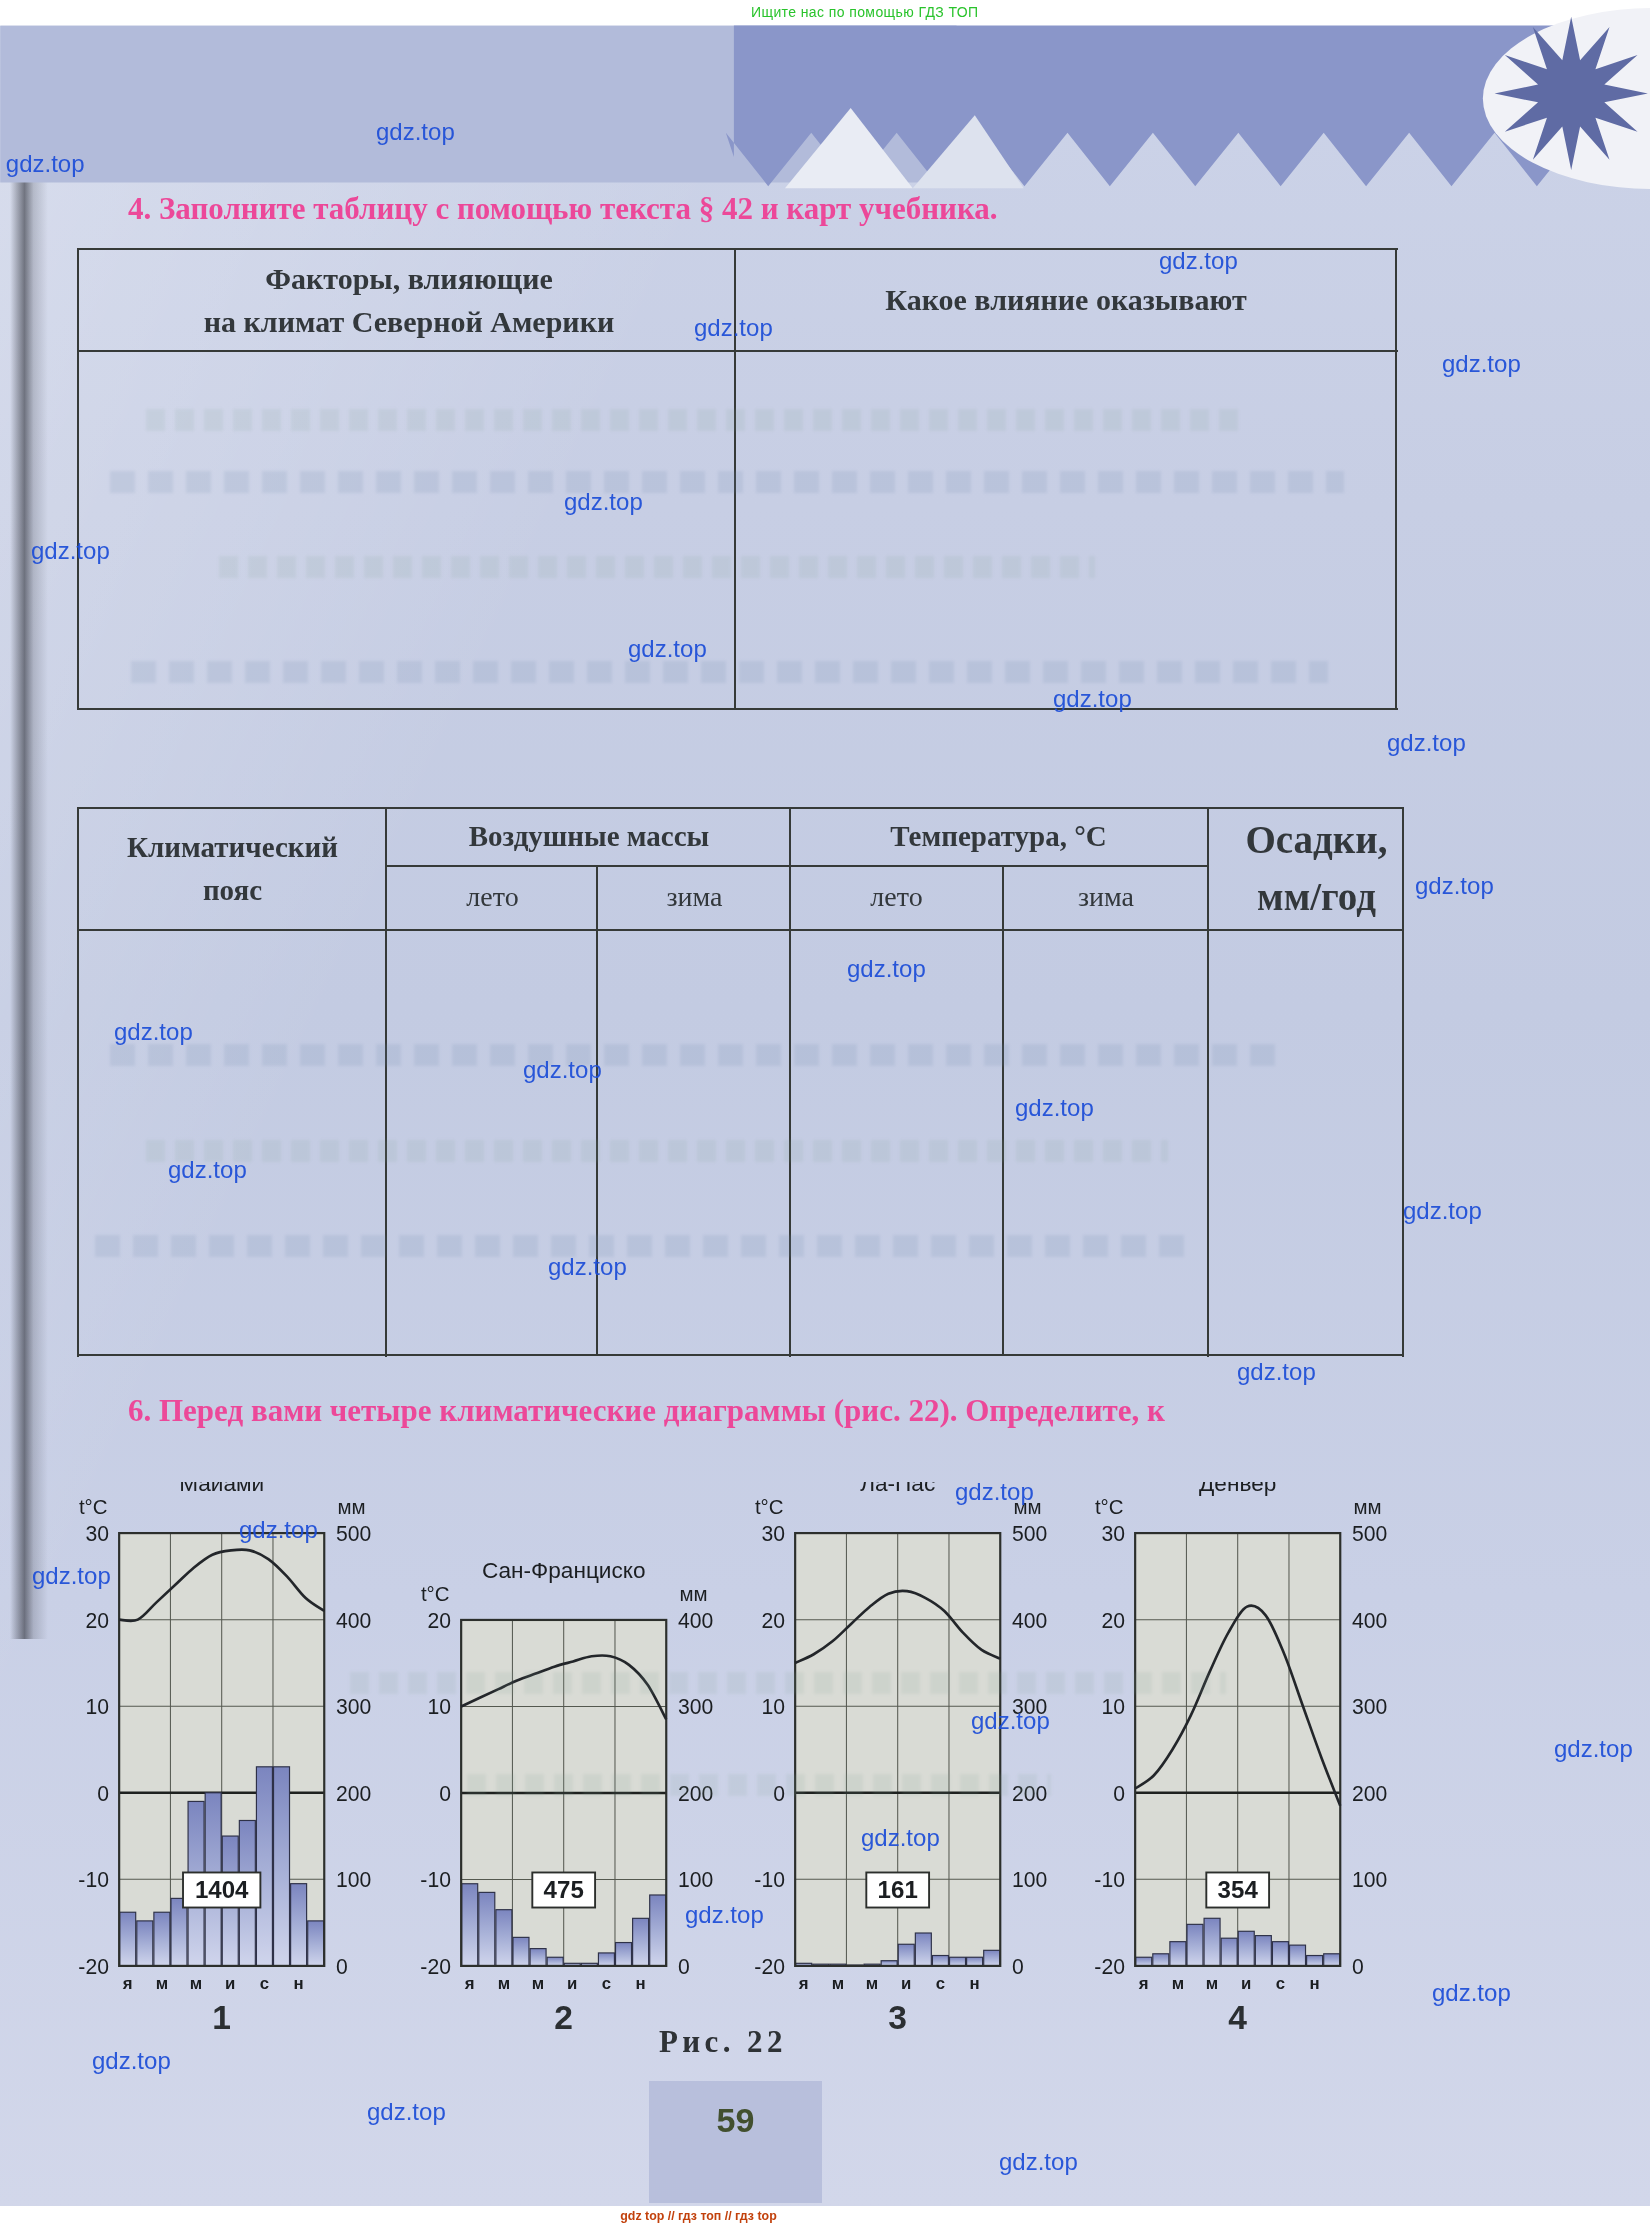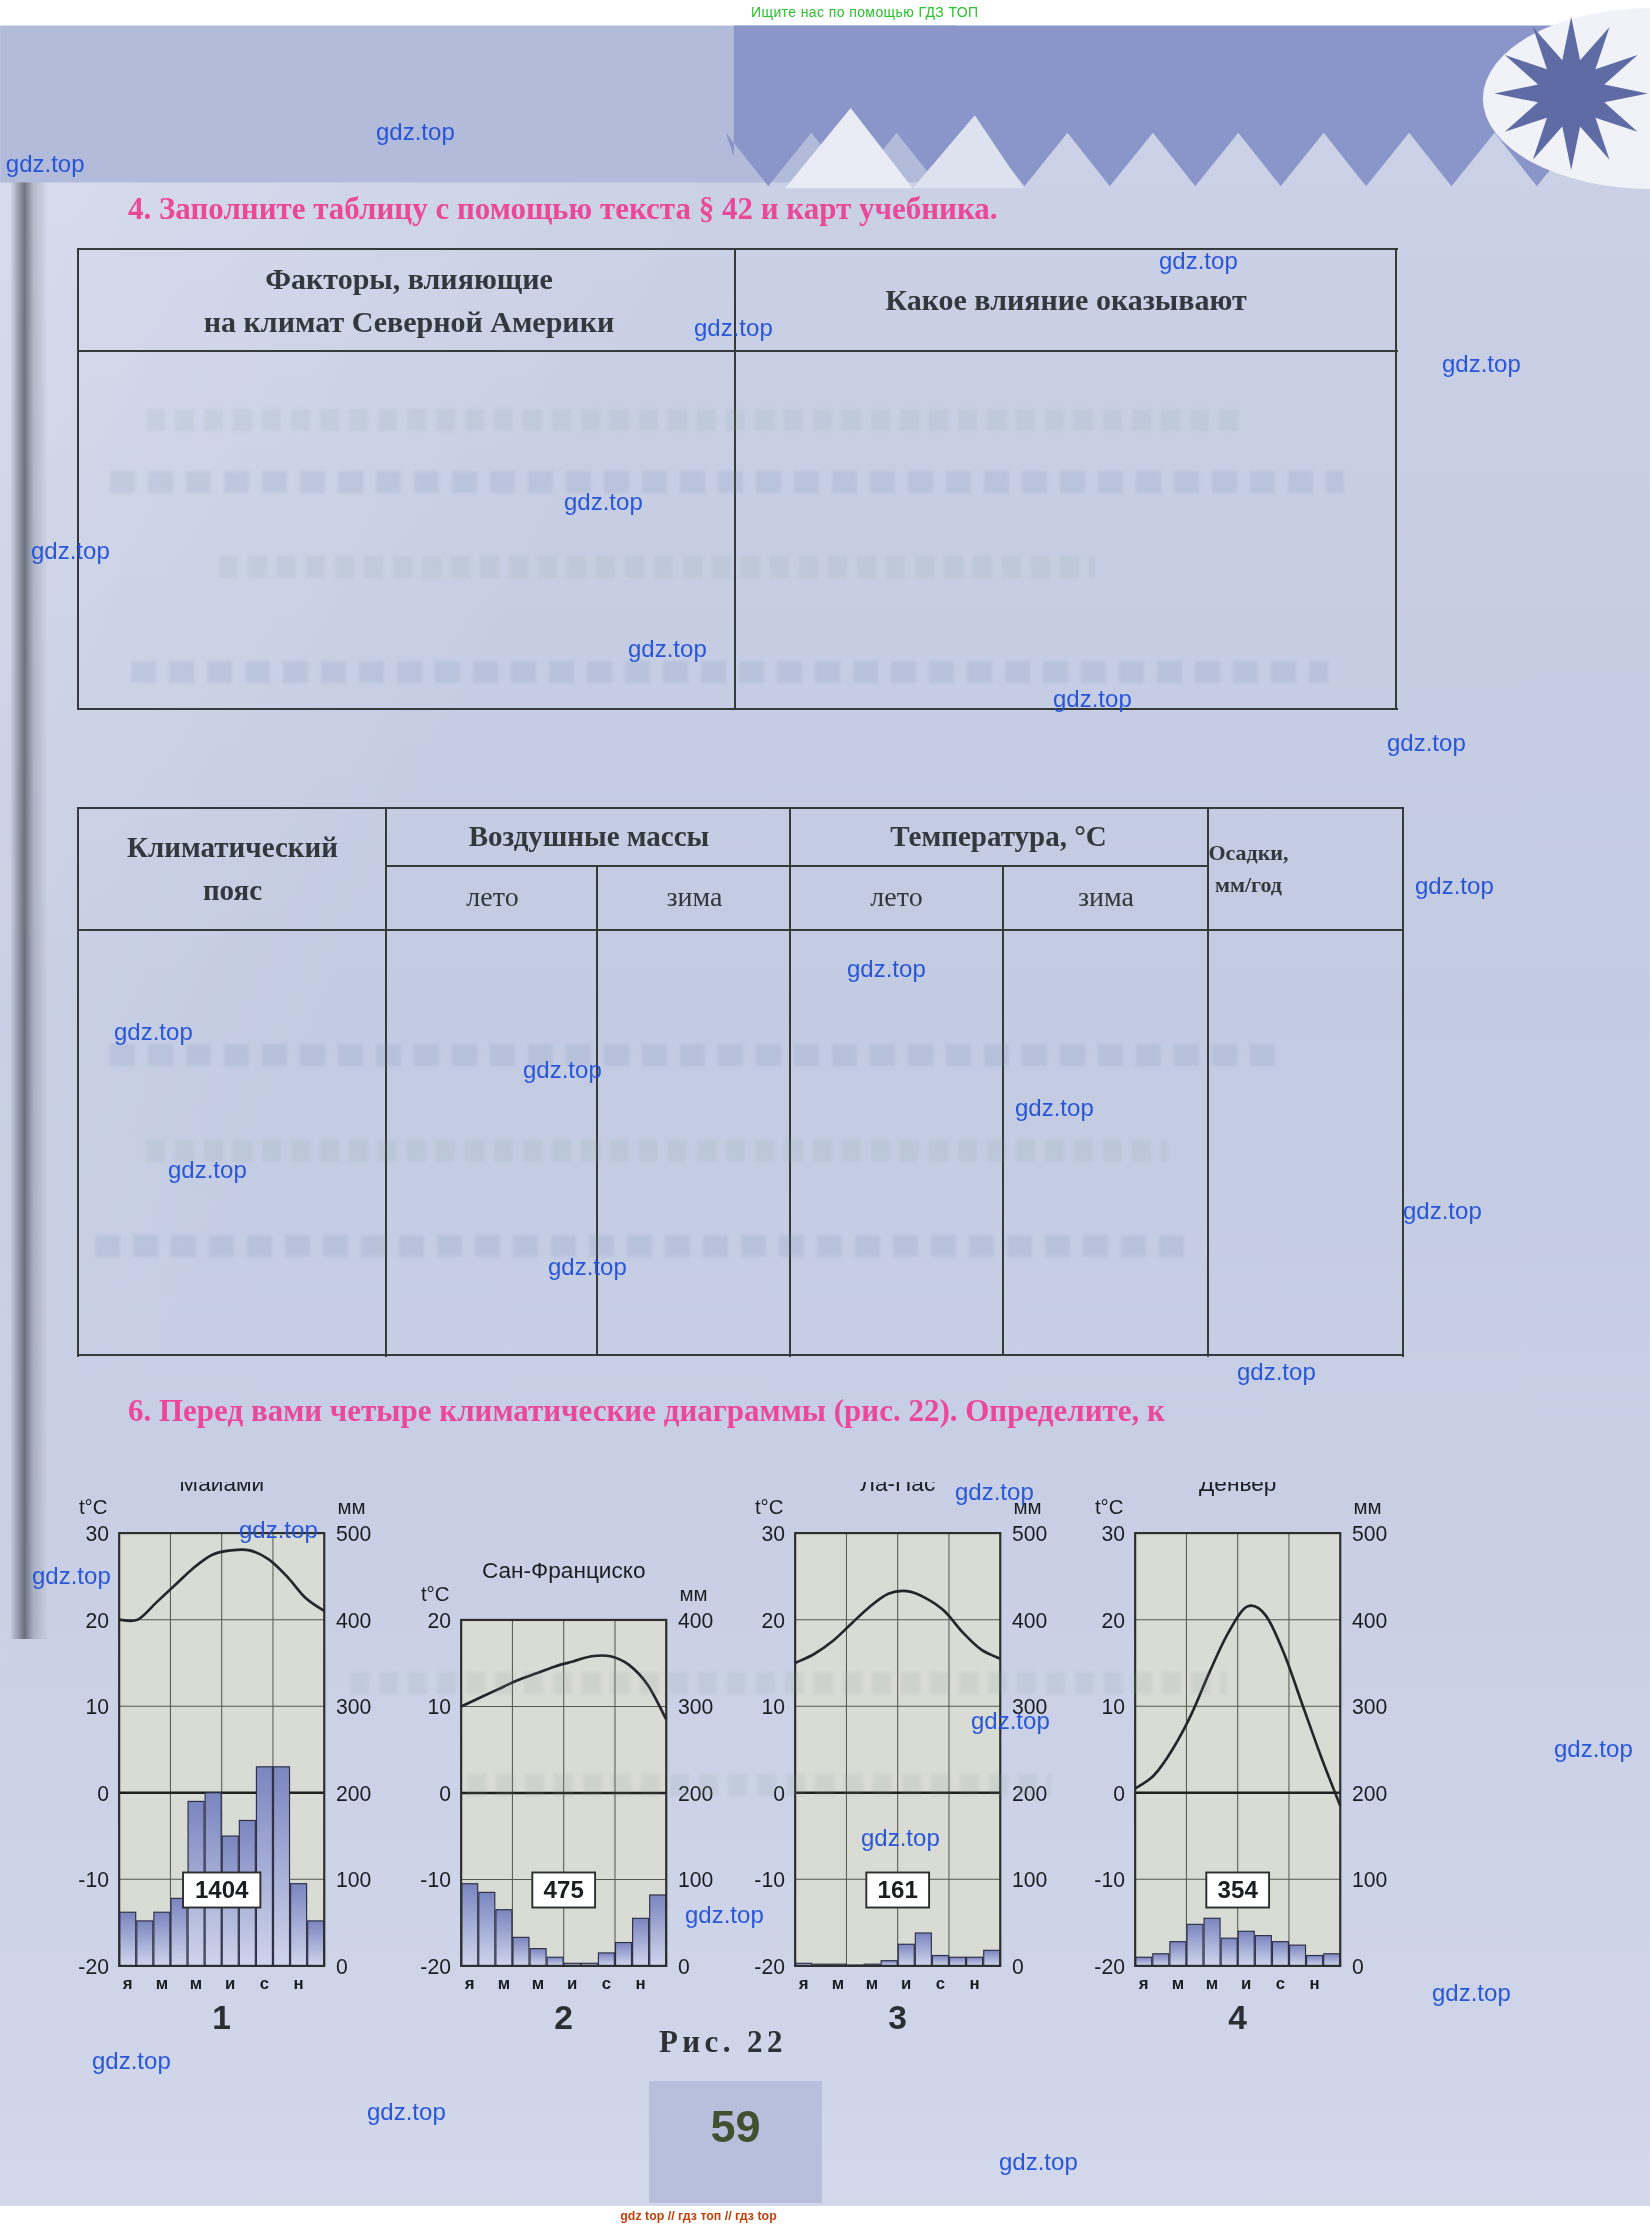--- a/index.html
+++ b/index.html
@@ -21,21 +21,21 @@
           color:#33383c;font-size:30px;font-weight:bold;line-height:1.45;}
   
   .ghost{position:absolute;height:22px;opacity:.15;filter:blur(1.5px);
          background:repeating-linear-gradient(90deg,#6d87aa 0 25px,transparent 25px 38px);}
   .ghost.g2{opacity:.12;background:repeating-linear-gradient(90deg,#7fa093 0 19px,transparent 19px 29px);}
   
   .fig-caption{position:absolute;left:659px;top:2024px;width:161px;
                font-size:31px;font-weight:bold;color:#2e3236;letter-spacing:4.4px;}
   .page-badge{position:absolute;left:649px;top:2081px;width:173px;height:122px;background:#b8bfdc;}
   .page-number{position:absolute;left:649px;top:2101px;width:173px;text-align:center;
-               font-size:45px;font-weight:bold;color:#42502f;}
+               font-size:34px;font-weight:bold;color:#42502f;}
   .bottom-strip{position:absolute;left:0;top:2206px;width:1651px;height:21px;background:#ffffff;}
   .footer-note{position:absolute;left:0;top:2209px;width:1397px;text-align:center;
                font-size:12.4px;color:#c2410c;font-weight:bold;}
   .watermark{position:absolute;color:#1d4ed8;font-size:24px;opacity:.93;white-space:nowrap;}
   svg{position:absolute;}
   .chart-svg text{font-family:"Liberation Sans","DejaVu Sans",sans-serif;}
 </style>
 </head>
 <body>
 
@@ -91,21 +91,21 @@
     <div class="t-cell serif" style="left:80px;top:810px;width:305px;height:117px;font-size:29px;">
       <div><span>Климатический</span><br>
            <span>пояс</span></div>
     </div>
     <div class="t-cell serif" style="left:388px;top:809px;width:402px;height:55px;font-size:29px;">
       <span>Воздушные массы</span>
     </div>
     <div class="t-cell serif" style="left:791px;top:809px;width:415px;height:55px;font-size:29px;">
       <span>Температура, °С</span>
     </div>
-    <div class="t-cell serif" style="left:1152px;top:810px;width:193px;height:117px;font-size:22px;">
+    <div class="t-cell serif" style="left:1220px;top:810px;width:193px;height:117px;font-size:39px;">
       <div><span>Осадки,</span><br>
            <span>мм/год</span></div>
     </div>
     <div class="t-cell serif" style="left:388px;top:867px;width:209px;height:60px;font-size:28px;font-weight:normal;">
       <span>лето</span>
     </div>
     <div class="t-cell serif" style="left:599px;top:867px;width:191px;height:60px;font-size:28px;font-weight:normal;">
       <span>зима</span>
     </div>
     <div class="t-cell serif" style="left:791px;top:867px;width:211px;height:60px;font-size:28px;font-weight:normal;">

